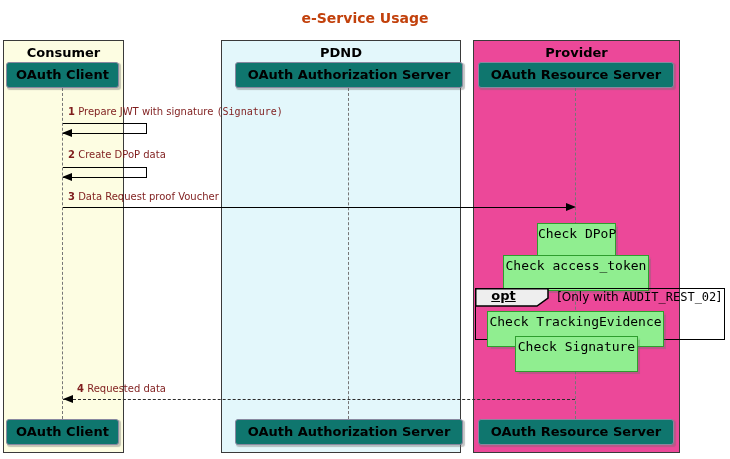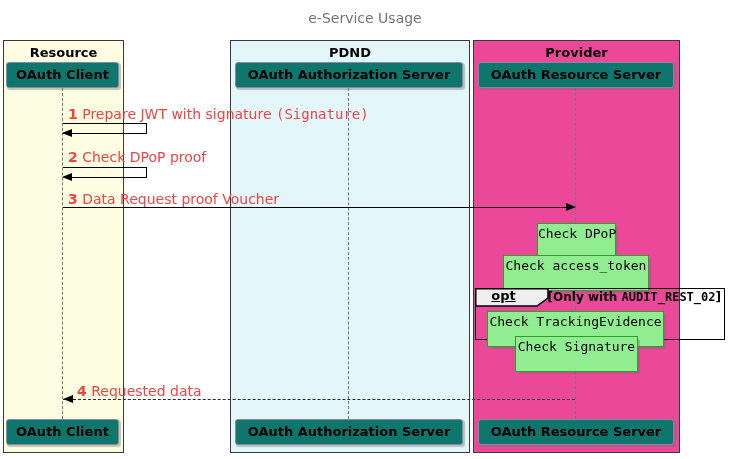--- a/index.html
+++ b/index.html
@@ -10,31 +10,31 @@
     width: 730px;
     height: 459px;
     background: #ffffff;
     overflow: hidden;
   }
   .title {
     position: absolute;
     top: 10px; left: 0; width: 730px;
     text-align: center;
     font-size: 14px;
-    font-weight: normal;
-    color: #737373;
+    font-weight: bold;
+    color: #c2410c;
   }
   .group {
     position: absolute;
     top: 40px;
     height: 413px;
     border: 1px solid #3a3a3a;
   }
   .group-consumer { left: 3px;   width: 121px; background: #FDFDE2; }
-  .group-pdnd     { left: 230px; width: 240px; background: #E3F7FB; }
+  .group-pdnd     { left: 221px; width: 240px; background: #E3F7FB; }
   .group-provider { left: 473px; width: 207px; background: #ec4899; }
   .group-label {
     position: absolute;
     top: 4px; left: 0; right: 0;
     text-align: center;
     font-size: 13px;
     font-weight: bold;
     color: #000;
   }
   .lifeline {
@@ -53,22 +53,22 @@
     font-size: 13px;
     font-weight: bold;
     text-align: center;
     line-height: 24px;
     color: #000;
     box-shadow: 1.5px 1.5px 1px rgba(110,110,110,0.4);
     white-space: nowrap;
   }
   .msg-text {
     position: absolute;
-    font-size: 14px;
-    color: #ef4444;
+    font-size: 10px;
+    color: #7f1d1d;
     white-space: nowrap;
   }
   .msg-num { font-weight: bold; }
   .mono { font-family: "DejaVu Sans Mono", "Liberation Mono", monospace; }
   .self-loop {
     position: absolute;
     width: 84px; height: 11px;
     border: 1px solid #000;
     border-left: none;
   }
@@ -116,34 +116,34 @@
     font-size: 13px;
     font-weight: bold;
     line-height: 16px;
     color: #000;
     text-decoration: underline;
   }
   .opt-guard {
     position: absolute;
     top: 1px; right: 3px;
     font-size: 12px;
-    font-weight: bold;
+    font-weight: normal;
     color: #000;
     white-space: nowrap;
   }
 </style>
 </head>
 <body>
 
 <div class="canvas">
 
   <div class="title">e-Service Usage</div>
 
   <div class="group group-consumer">
-    <div class="group-label">Resource</div>
+    <div class="group-label">Consumer</div>
   </div>
   <div class="group group-pdnd">
     <div class="group-label">PDND</div>
   </div>
   <div class="group group-provider">
     <div class="group-label">Provider</div>
   </div>
 
   <div class="lifeline" style="left:62px;"></div>
   <div class="lifeline" style="left:348px;"></div>
@@ -151,21 +151,21 @@
 
   <div class="msg-text" style="left:68px; top:106px;">
     <span class="msg-num">1</span>
     <span>Prepare JWT with signature </span><span class="mono">(Signature)</span>
   </div>
   <div class="self-loop" style="left:63px; top:123px;"></div>
   <div class="arrow-left" style="left:62px; top:129px;"></div>
 
   <div class="msg-text" style="left:68px; top:149px;">
     <span class="msg-num">2</span>
-    <span>Check DPoP proof</span>
+    <span>Create DPoP data</span>
   </div>
   <div class="self-loop" style="left:63px; top:167px;"></div>
   <div class="arrow-left" style="left:62px; top:173px;"></div>
 
   <div class="msg-text" style="left:68px; top:191px;">
     <span class="msg-num">3</span>
     <span>Data Request proof Voucher</span>
   </div>
   <div class="line-solid" style="left:63px; top:207px; width:504px;"></div>
   <div class="arrow-right" style="left:566px; top:203px;"></div>

